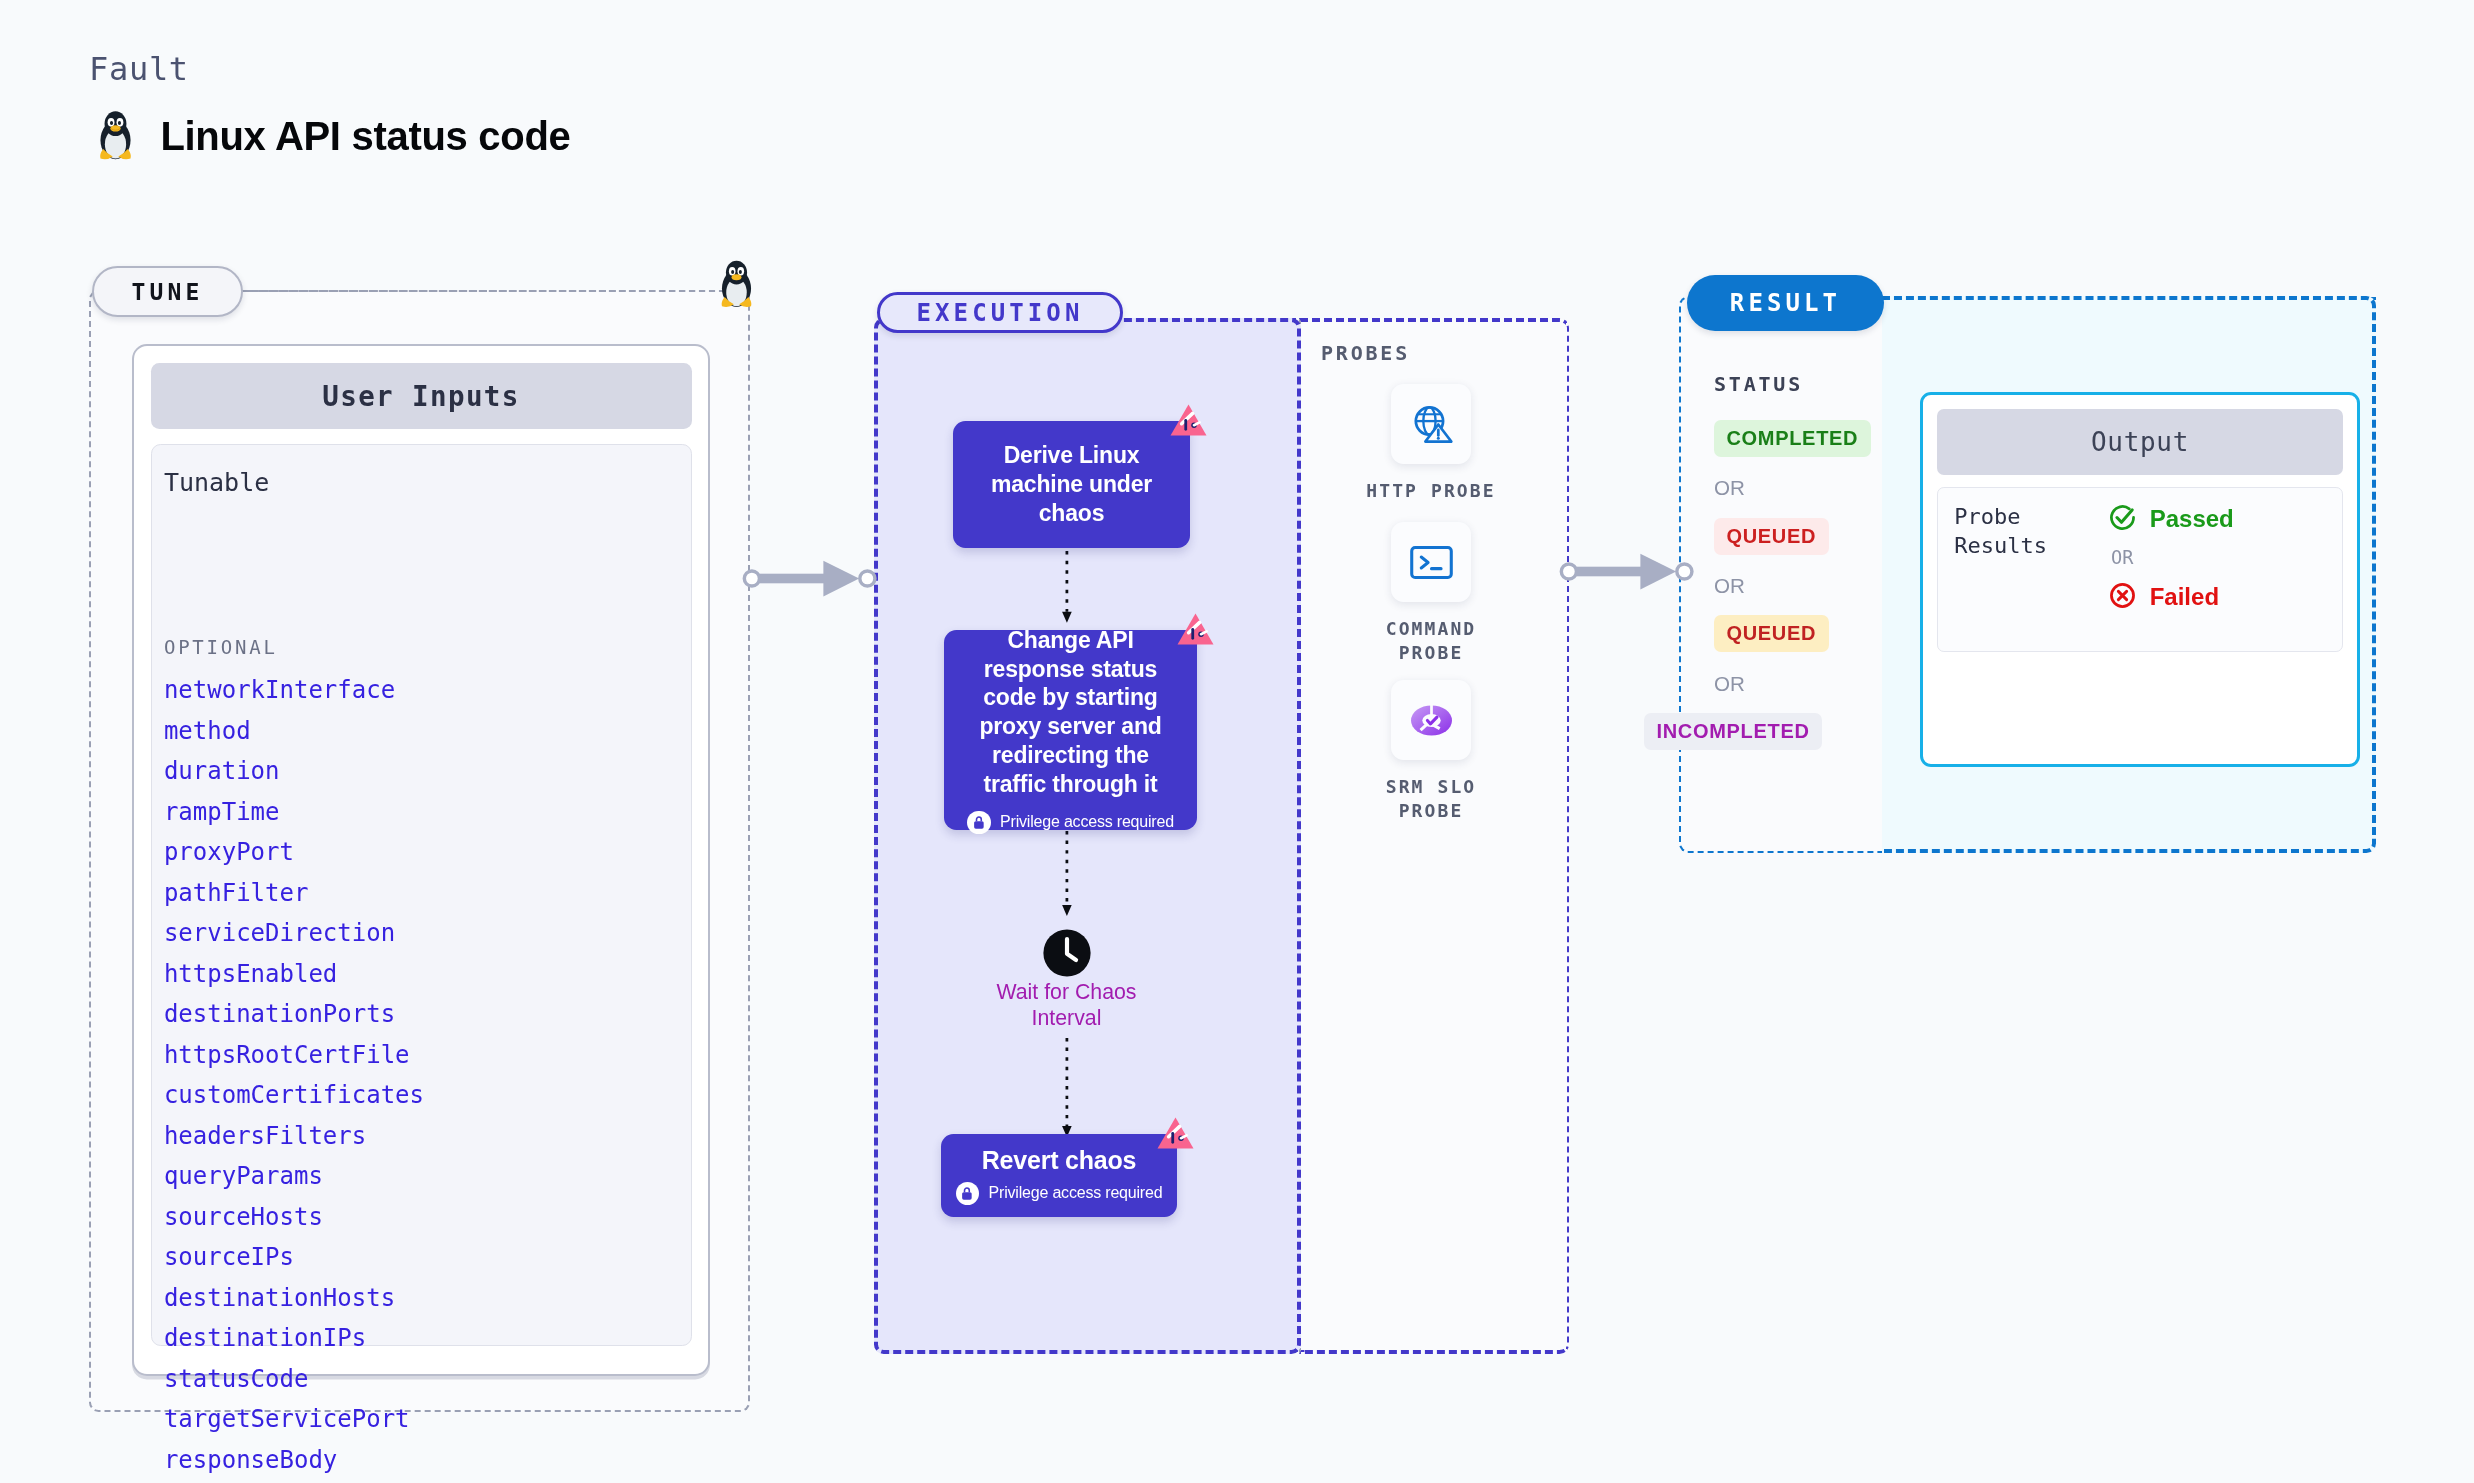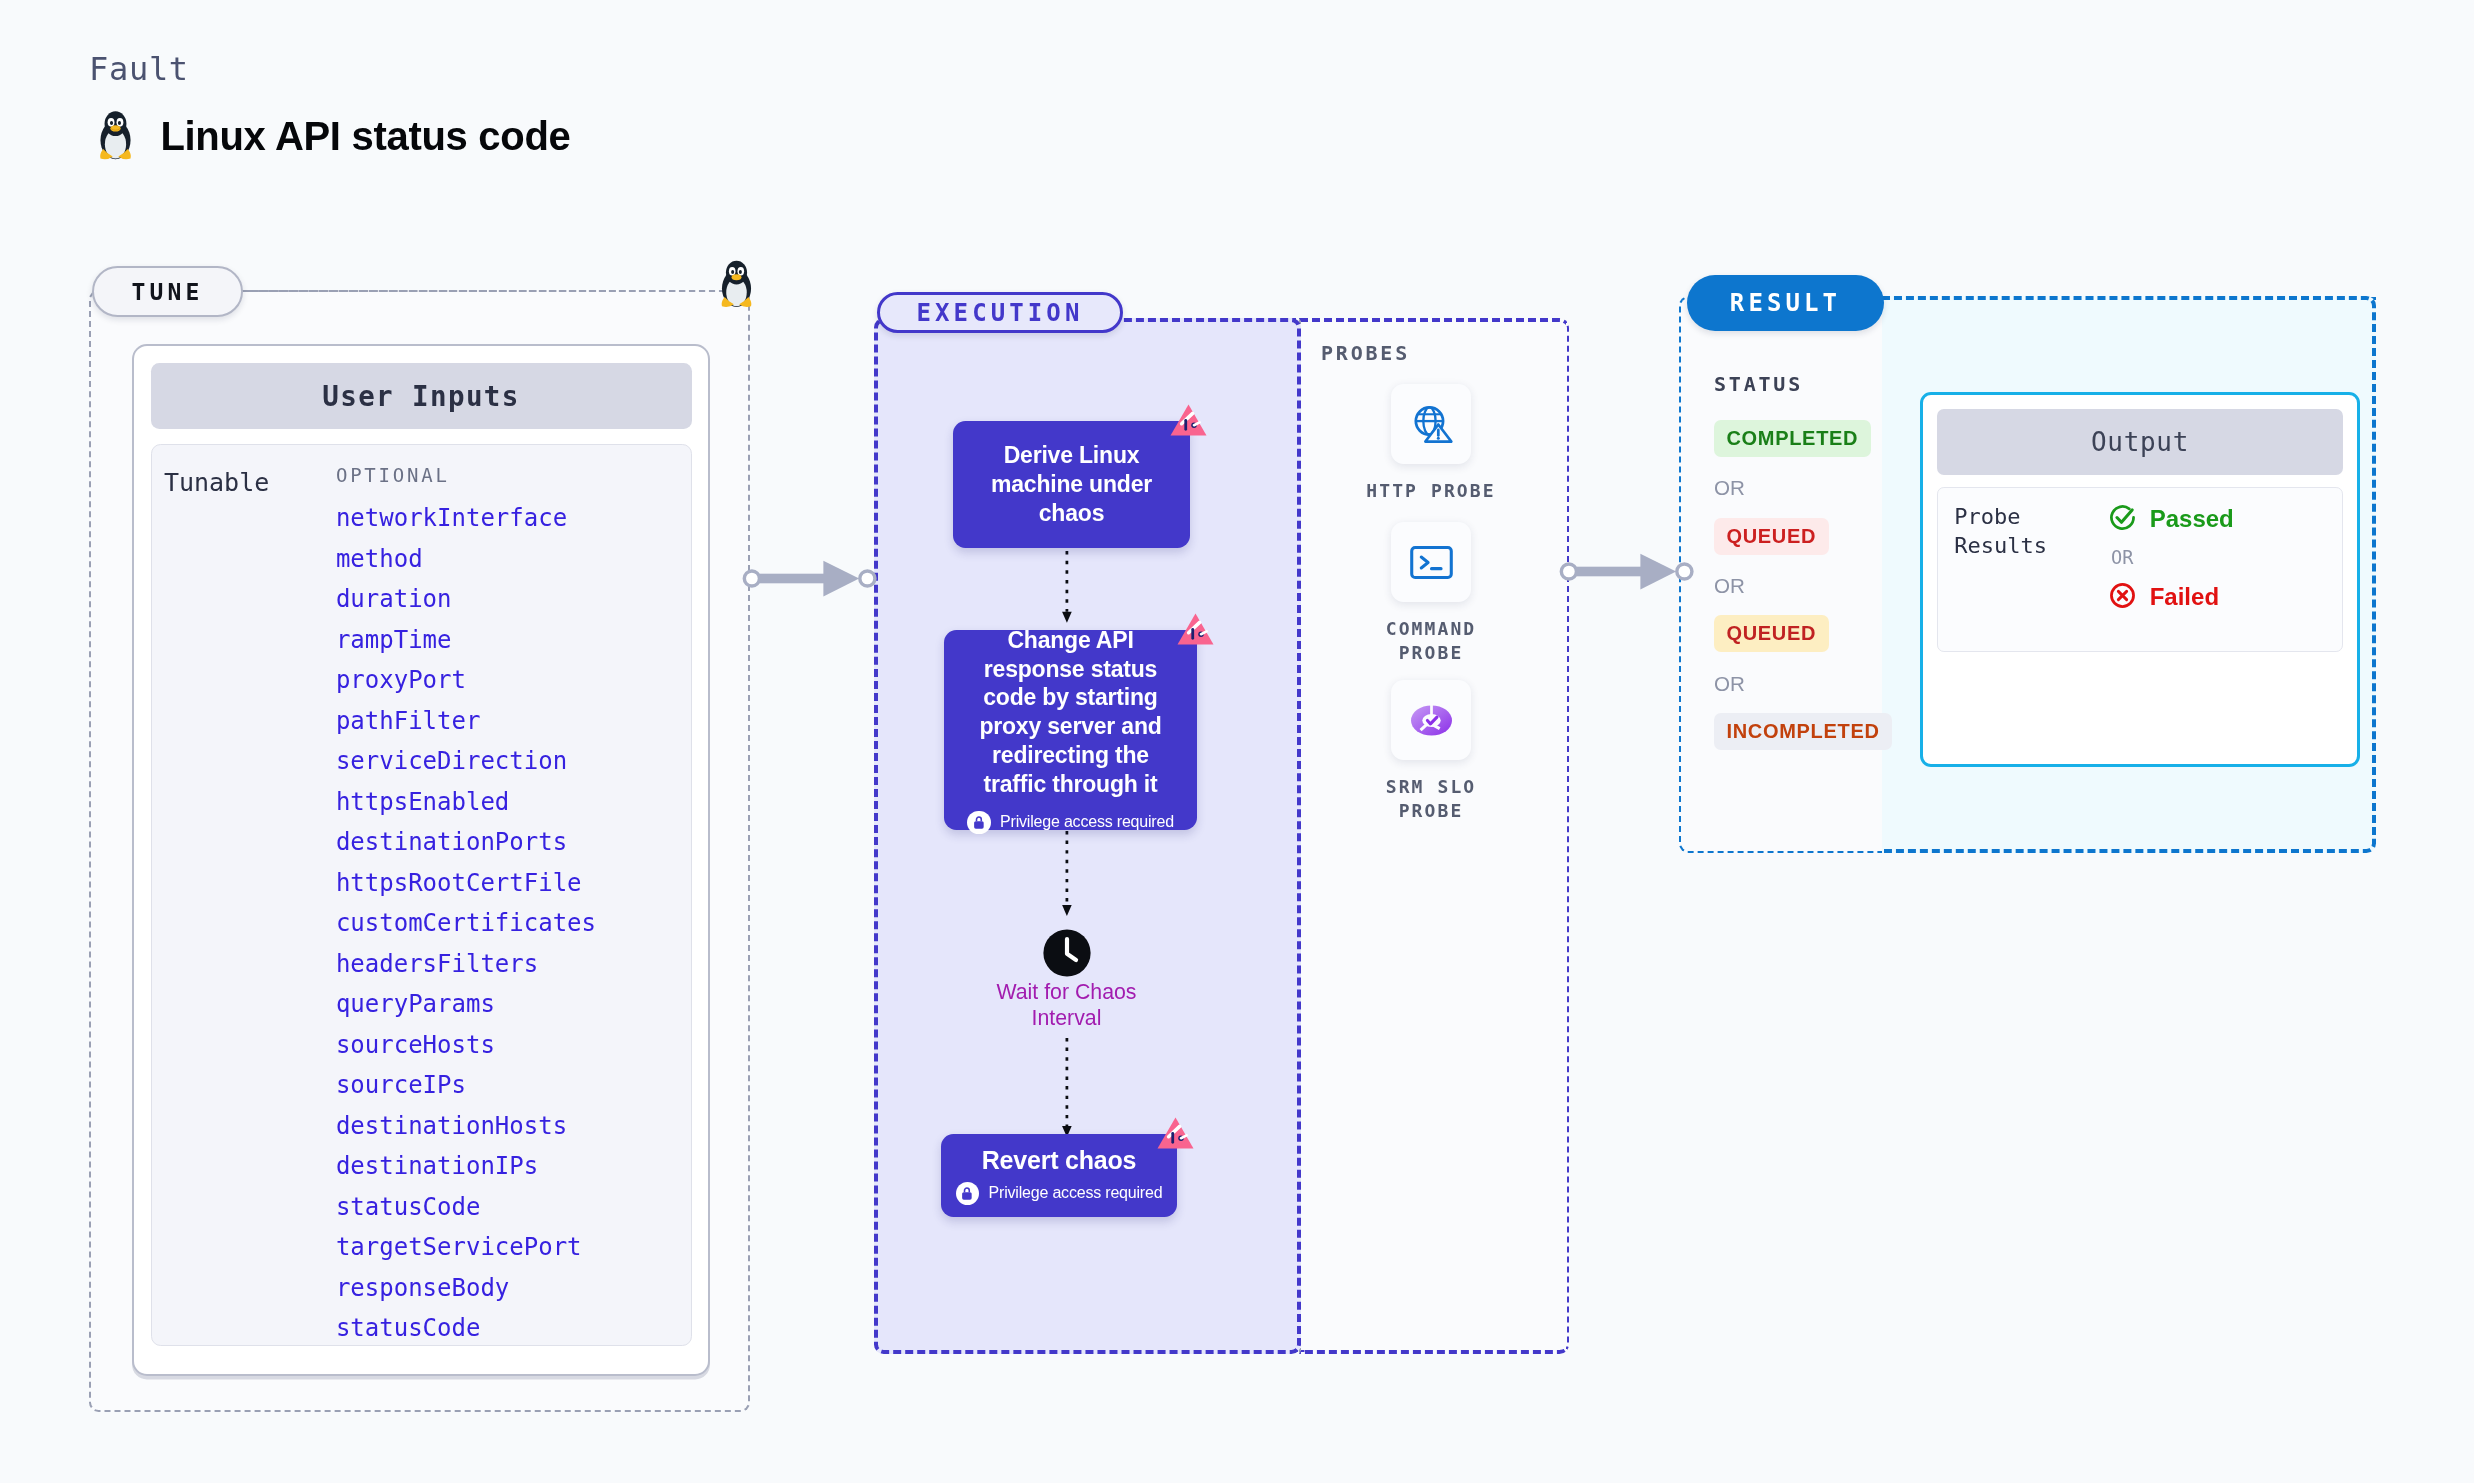--- a/index.html
+++ b/index.html
@@ -118,21 +118,21 @@
   }
   .ui-head {
     height: 66px; background: #d6d8e4; border-radius: 8.3px;
     display: flex; align-items: center; justify-content: center;
     font-family: "DejaVu Sans Mono", monospace;
     font-size: 27.5px; font-weight: 700; color: #2b3044; letter-spacing: 1.4px;
   }
   .ui-body {
     margin-top: 15px; height: 902px;
     background: #f4f5fa; border: 1.4px solid #dfe1ea; border-radius: 9.6px;
-    display: flex; padding: 19px 6.9px 6.9px 12.4px;
+    display: flex; padding: 19px 6.9px 6.9px 12.4px; flex-direction: column;
   }
   .tunable-col {
     width: 172px; flex: 0 0 172px;
     font-family: "DejaVu Sans Mono", monospace;
     font-size: 25px; color: #2b3044; padding-top: 4.1px;
   }
   .params-col { flex: 1; }
   .optional-label {
     font-family: "DejaVu Sans Mono", monospace;
     font-size: 19px; color: #6b7186; letter-spacing: 2.8px;
@@ -503,21 +503,21 @@
   <div class="stage-badge badge-result">RESULT</div>
 
   <div class="status-title">STATUS</div>
 
   <div class="status-chip" style="left:1714px; top:420px; background:#ddf5dc; color:#1a7f18;">COMPLETED</div>
   <div class="or-text" style="left:1714px; top:476px;">OR</div>
   <div class="status-chip" style="left:1714px; top:518px; background:#fdeaea; color:#cc2020;">QUEUED</div>
   <div class="or-text" style="left:1714px; top:574px;">OR</div>
   <div class="status-chip" style="left:1714px; top:615px; background:#fdeec2; color:#c02222;">QUEUED</div>
   <div class="or-text" style="left:1714px; top:672px;">OR</div>
-  <div class="status-chip" style="left:1714px; top:713px; background:#eceef4; color:#c2410c;">INCOMPLETED</div>
+  <div class="status-chip" style="left:1644px; top:713px; background:#eceef4; color:#a21caf;">INCOMPLETED</div>
 
   <div class="out-card">
     <div class="out-head">Output</div>
 
 
     <div class="out-row" style="height:165px;">
       <div class="out-key">Probe Results</div>
       <div class="probe-res-wrap">
         <div class="res-line">
           <span>

